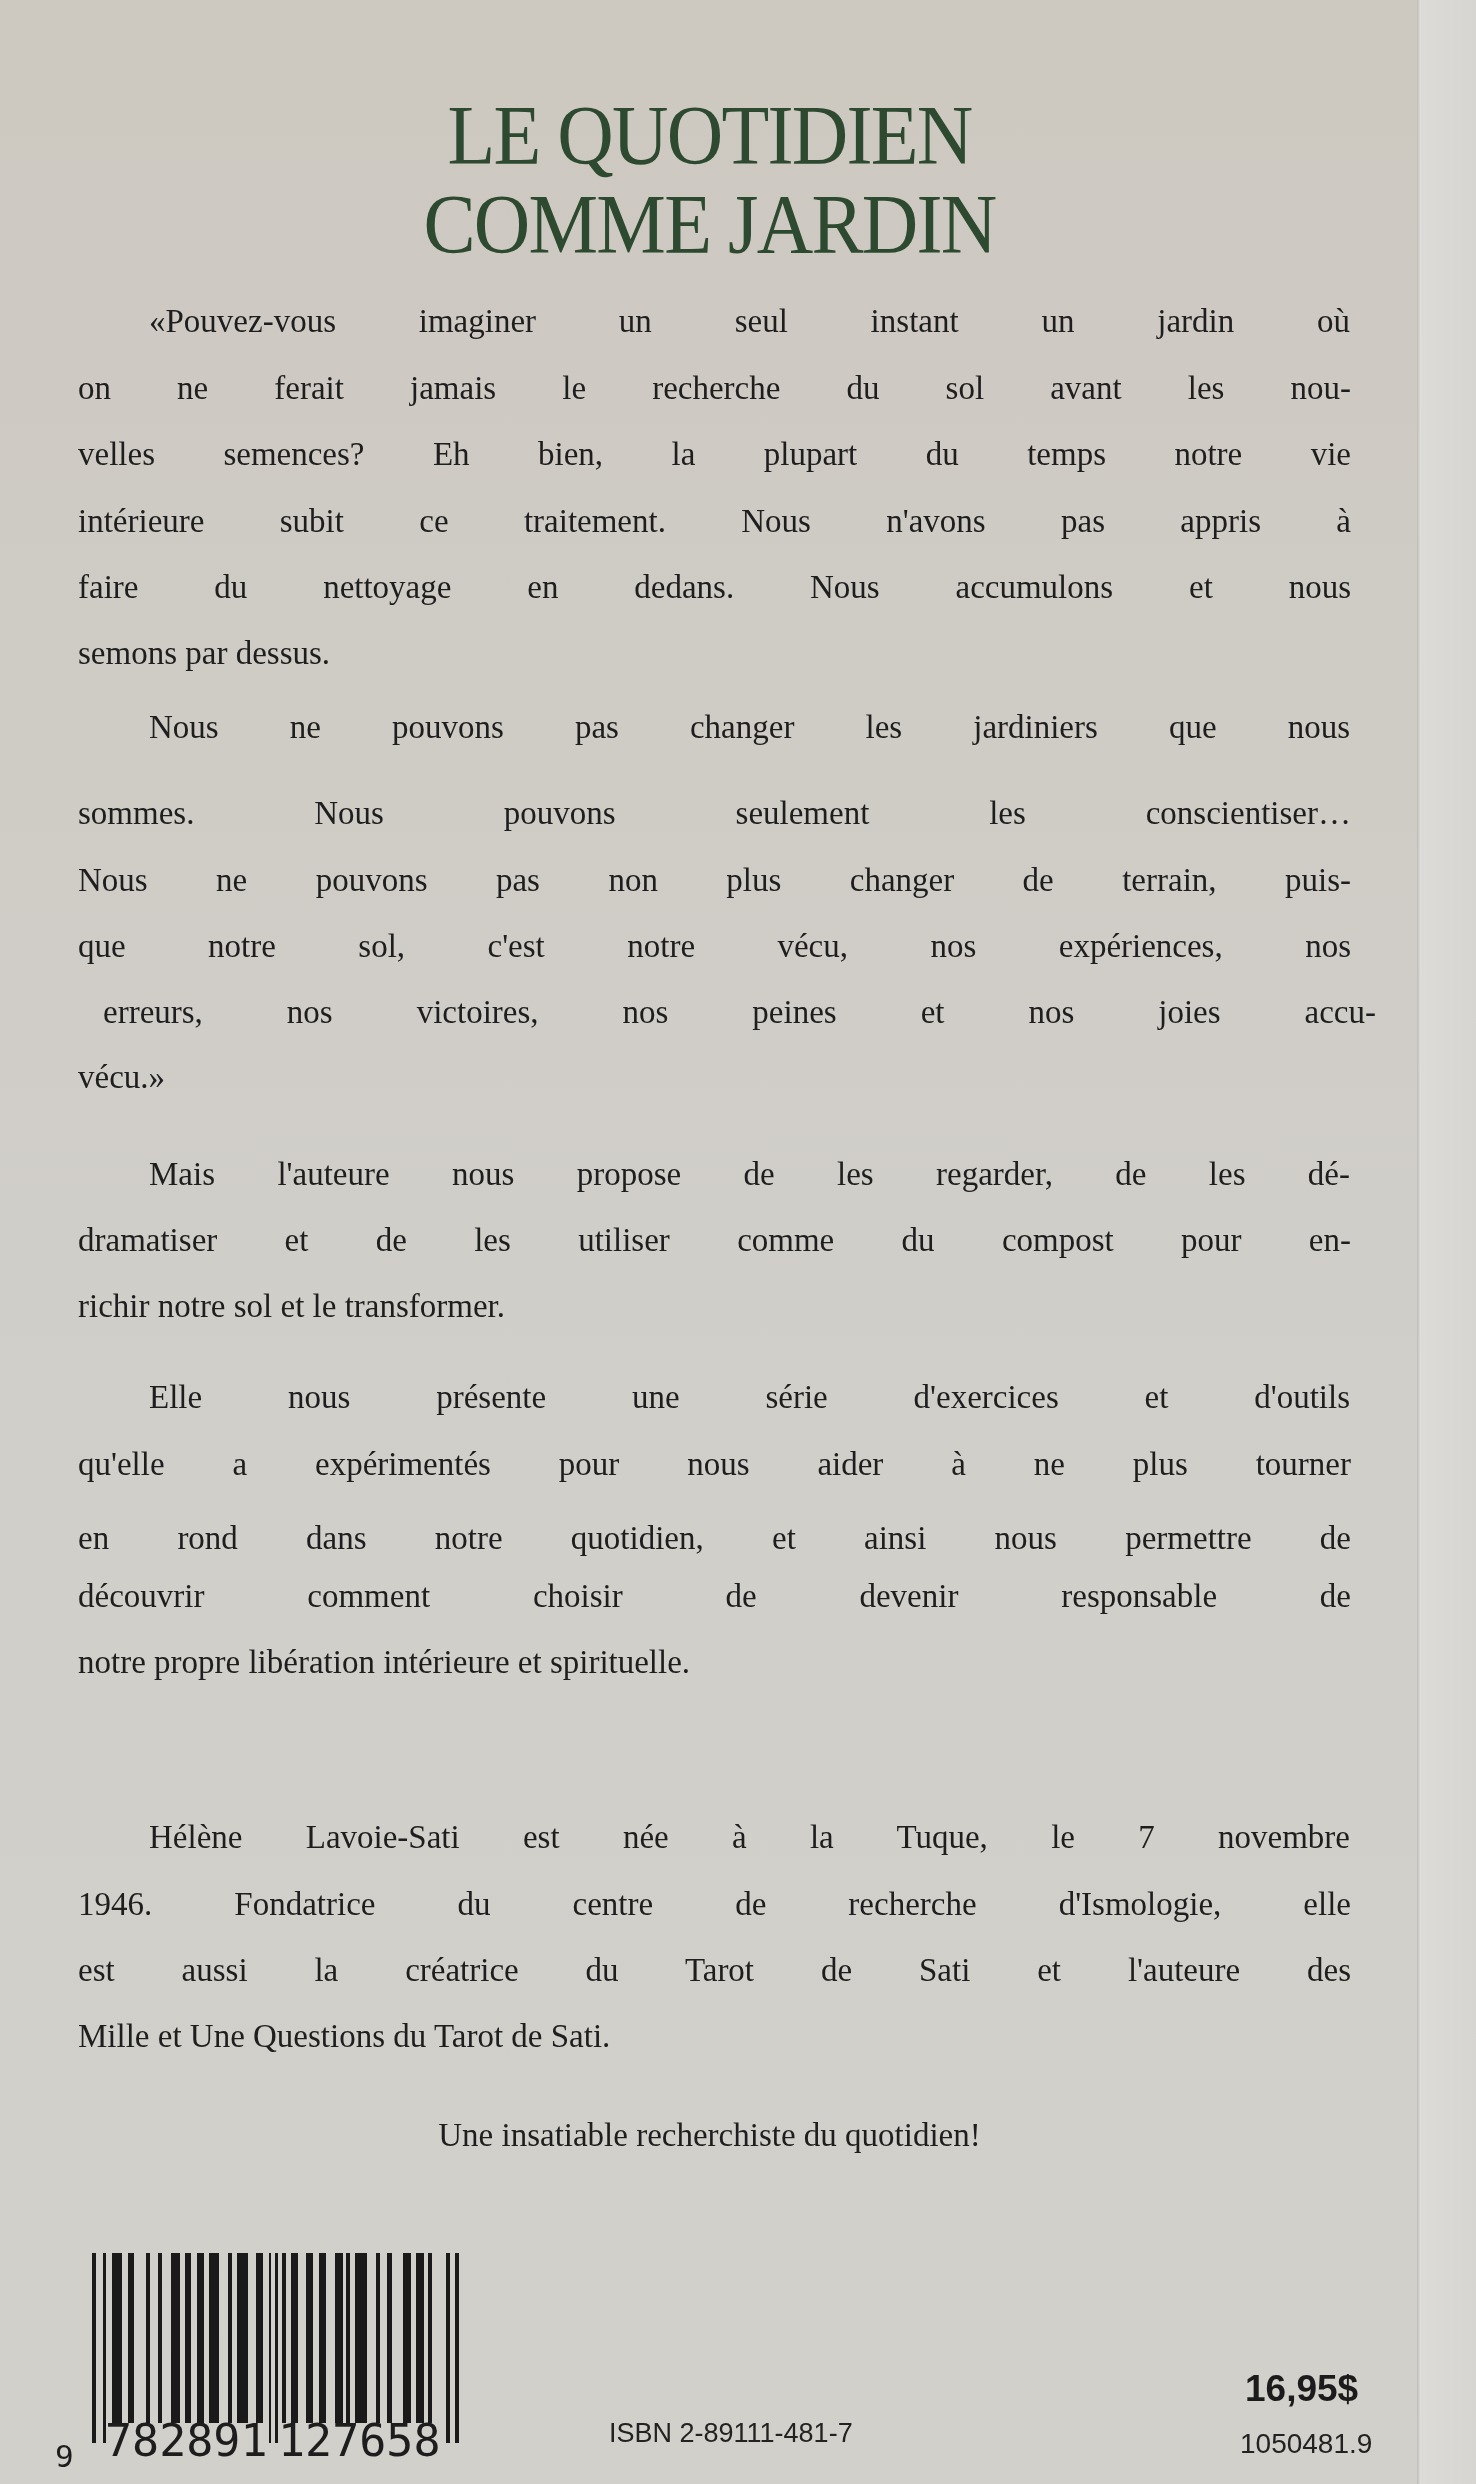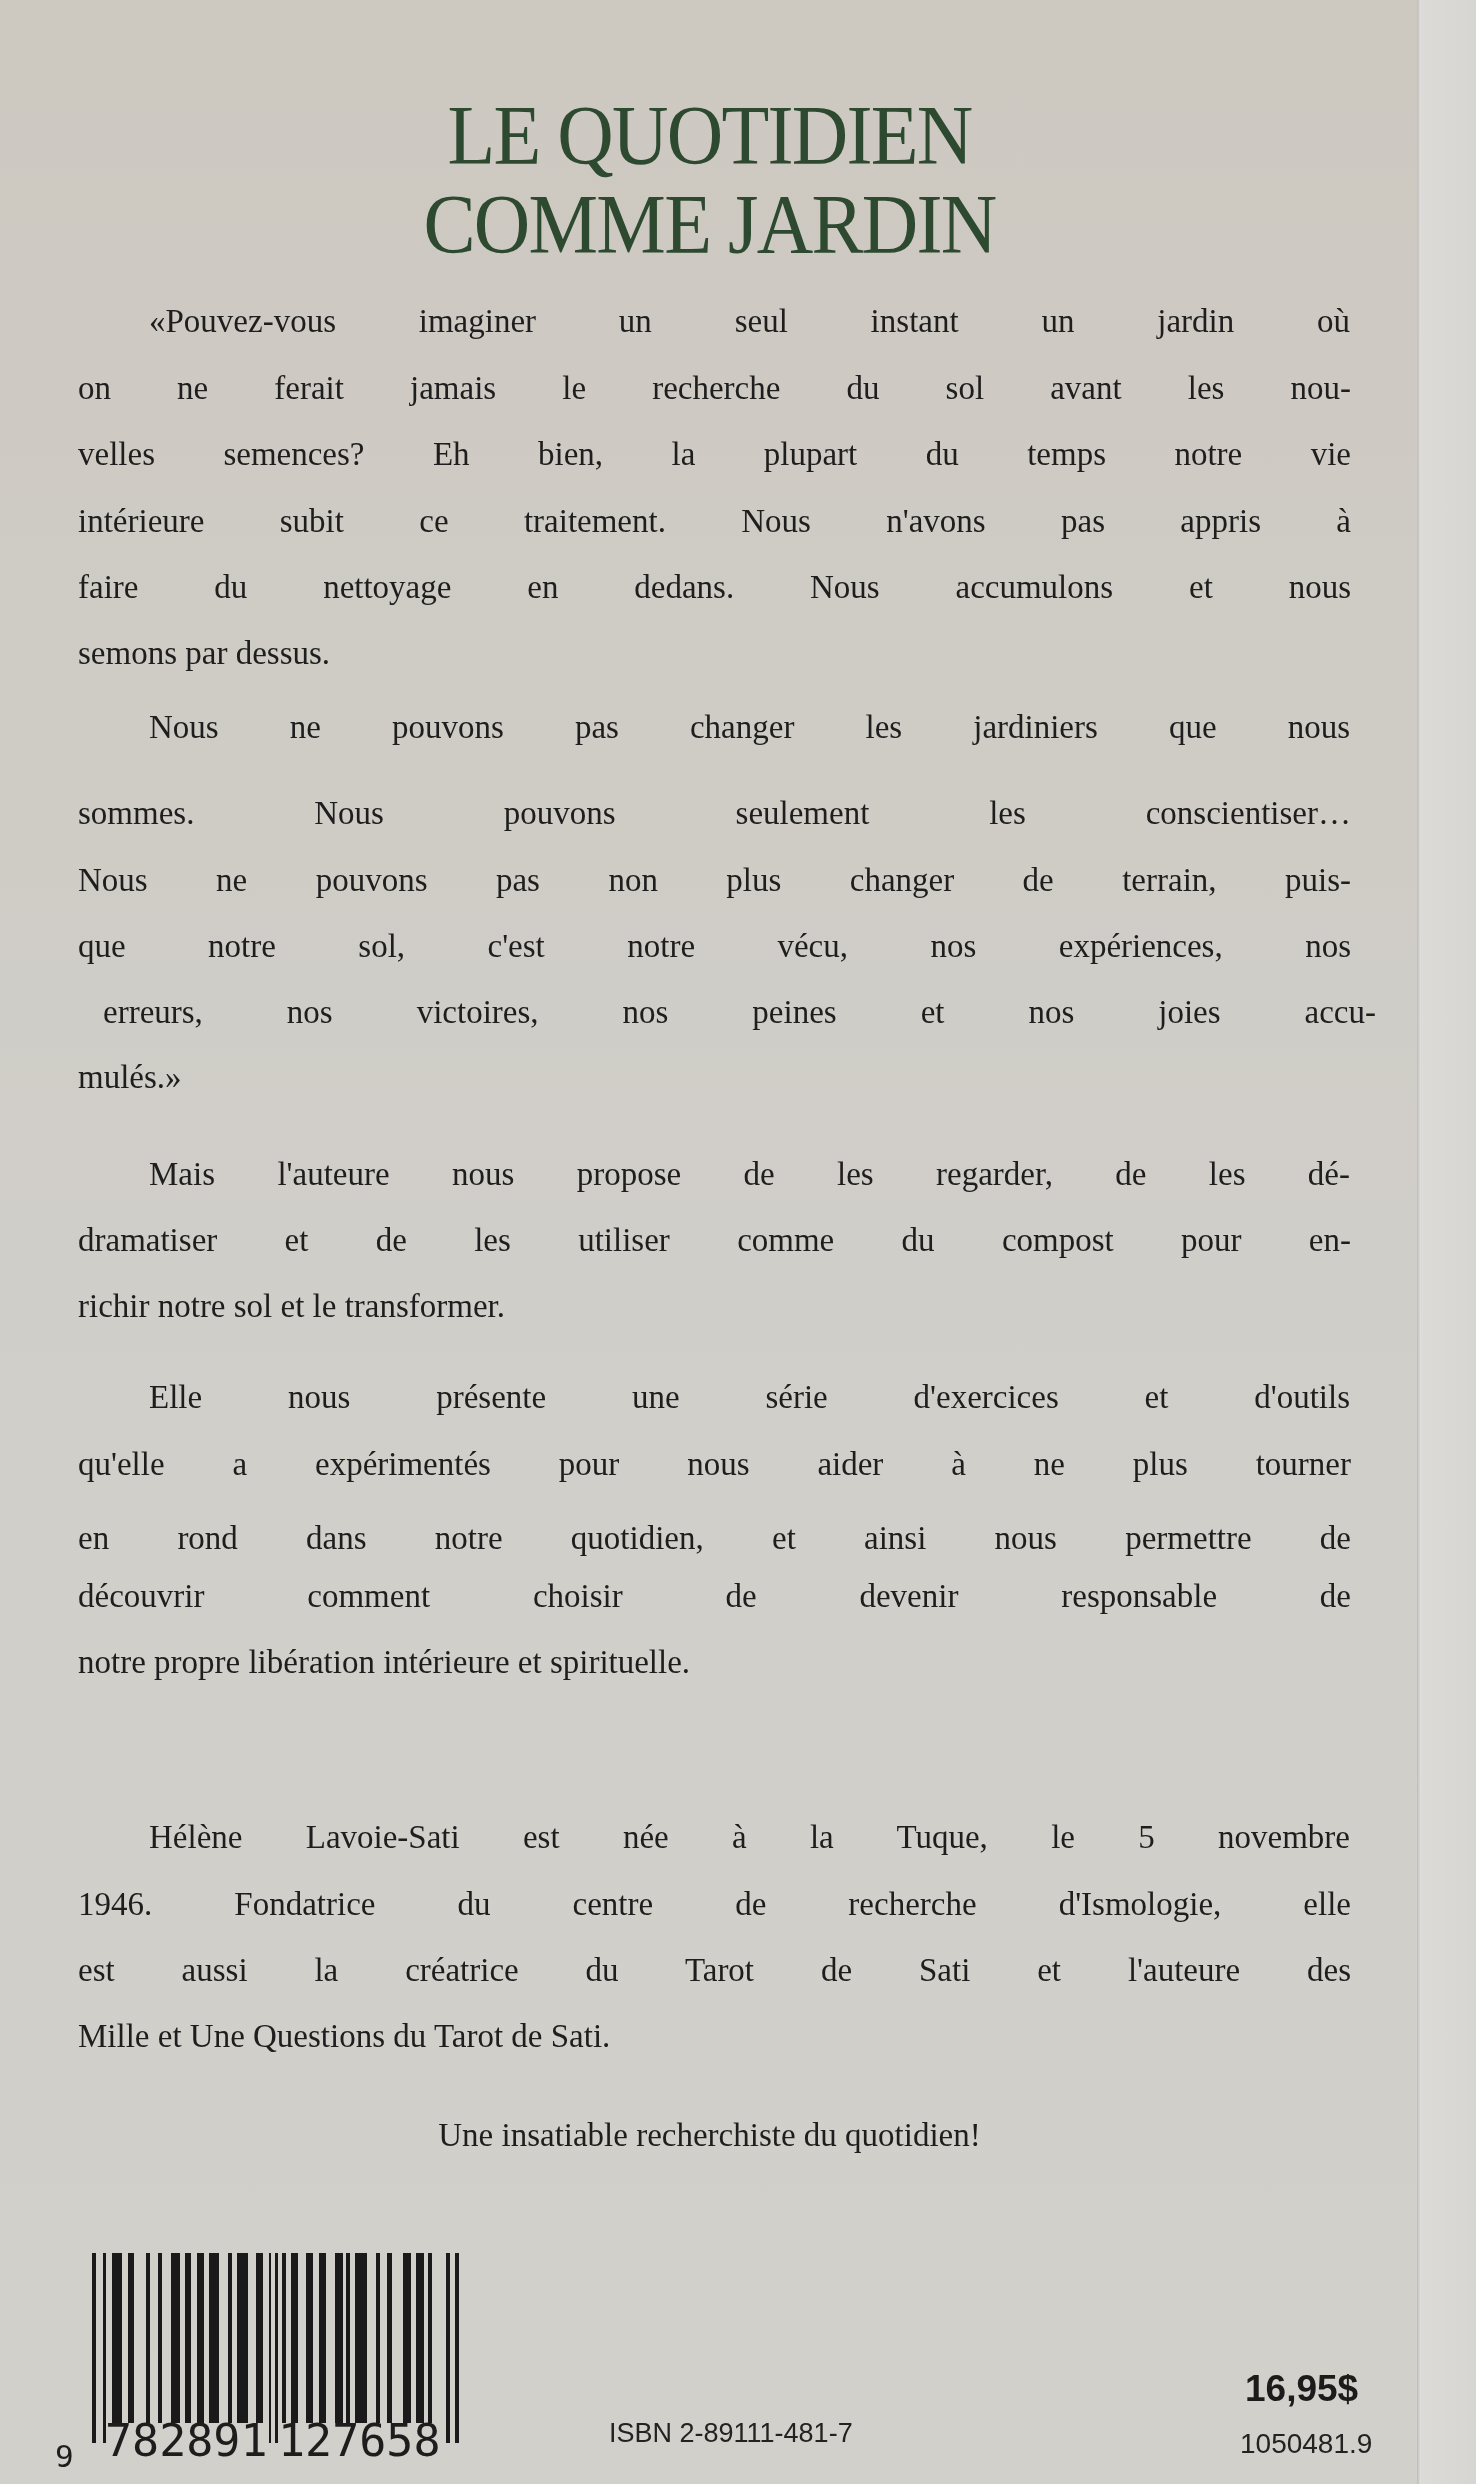--- a/index.html
+++ b/index.html
@@ -73,33 +73,33 @@
 <div class="line" style="top:427px;">velles semences? Eh bien, la plupart du temps notre vie</div>
 <div class="line" style="top:494px;">intérieure subit ce traitement. Nous n'avons pas appris à</div>
 <div class="line" style="top:560px;">faire du nettoyage en dedans. Nous accumulons et nous</div>
 <div class="line last" style="top:626px;">semons par dessus.</div>
 
 <div class="line indent" style="top:700px;">Nous ne pouvons pas changer les jardiniers que nous</div>
 <div class="line" style="top:786px;">sommes. Nous pouvons seulement les conscientiser…</div>
 <div class="line" style="top:853px;">Nous ne pouvons pas non plus changer de terrain, puis-</div>
 <div class="line" style="top:919px;">que notre sol, c'est notre vécu, nos expériences, nos</div>
 <div class="line" style="top:985px;margin-left:25px;">erreurs, nos victoires, nos peines et nos joies accu-</div>
-<div class="line last" style="top:1050px;">mulés.»</div>
+<div class="line last" style="top:1050px;">vécu.»</div>
 
 <div class="line indent" style="top:1147px;">Mais l'auteure nous propose de les regarder, de les dé-</div>
 <div class="line" style="top:1213px;">dramatiser et de les utiliser comme du compost pour en-</div>
 <div class="line last" style="top:1279px;">richir  notre sol et le transformer.</div>
 
 <div class="line indent" style="top:1370px;">Elle nous présente une série d'exercices et d'outils</div>
 <div class="line" style="top:1437px;">qu'elle a expérimentés pour nous aider à ne plus tourner</div>
 <div class="line" style="top:1503px;margin-top:8px;">en rond dans notre quotidien, et ainsi nous permettre de</div>
 <div class="line" style="top:1569px;">découvrir comment choisir de devenir responsable de</div>
 <div class="line last" style="top:1635px;">notre propre libération intérieure et spirituelle.</div>
 
-<div class="line indent" style="top:1810px;">Hélène Lavoie-Sati est née à la Tuque, le 5 novembre</div>
+<div class="line indent" style="top:1810px;">Hélène Lavoie-Sati est née à la Tuque, le 7 novembre</div>
 <div class="line" style="top:1877px;">1946. Fondatrice du centre de recherche d'Ismologie, elle</div>
 <div class="line" style="top:1943px;">est aussi la créatrice du Tarot de Sati et l'auteure des</div>
 <div class="line last italic" style="top:2009px;">Mille et Une Questions du Tarot de Sati.</div>
 
 <div class="line center" style="top:2108px;">Une insatiable recherchiste du quotidien!</div>
 
 <div class="barcode">
   <div class="bar long" style="width:3.9px;margin-right:6.8px;"></div>
   <div class="bar long" style="width:3.9px;margin-right:5.8px;"></div>
   <div class="bar" style="width:9.7px;margin-right:5.8px;"></div>

